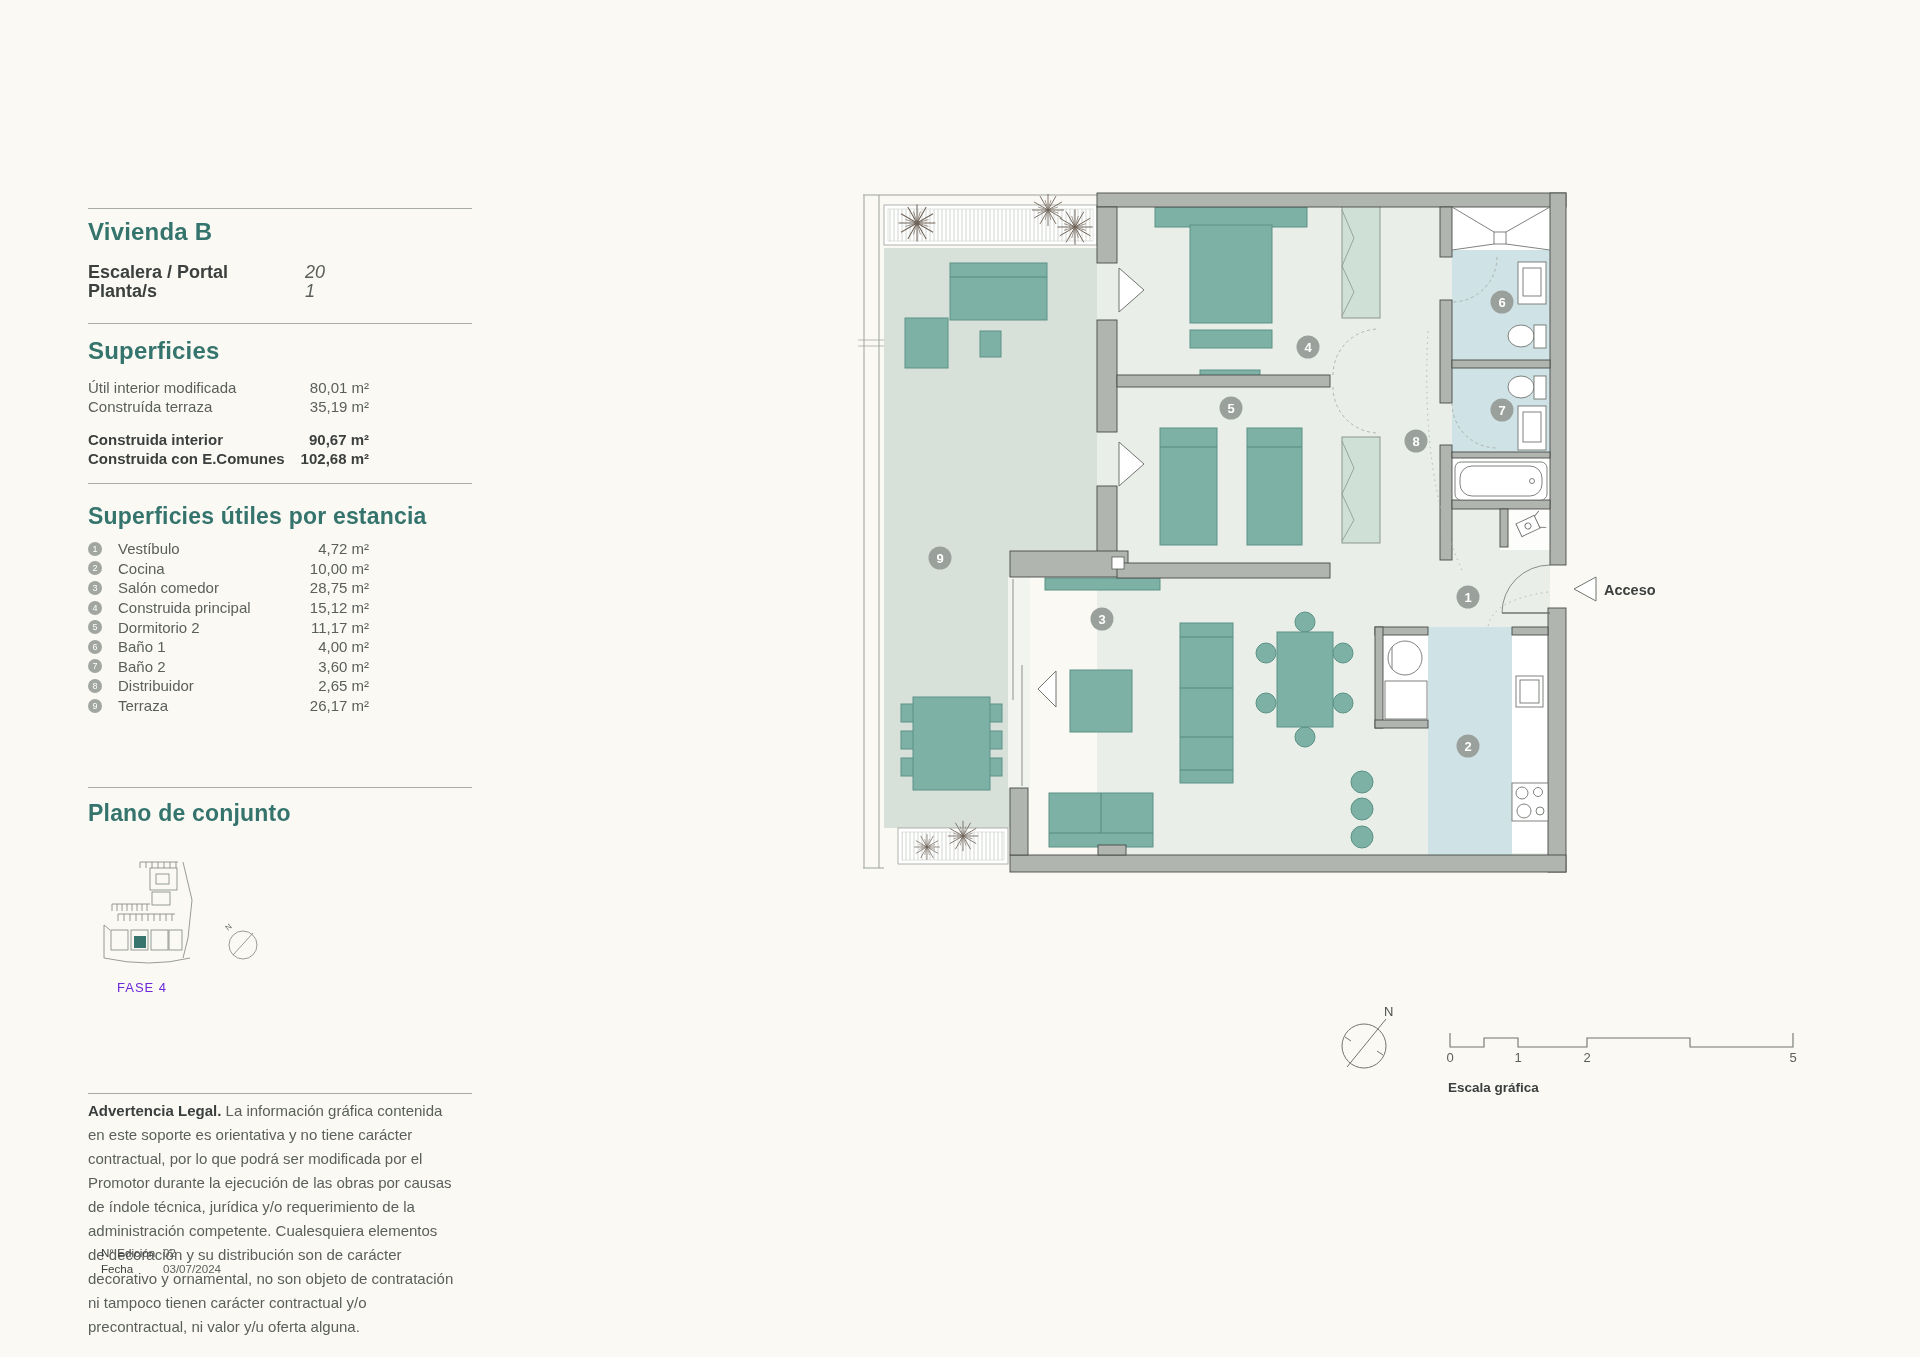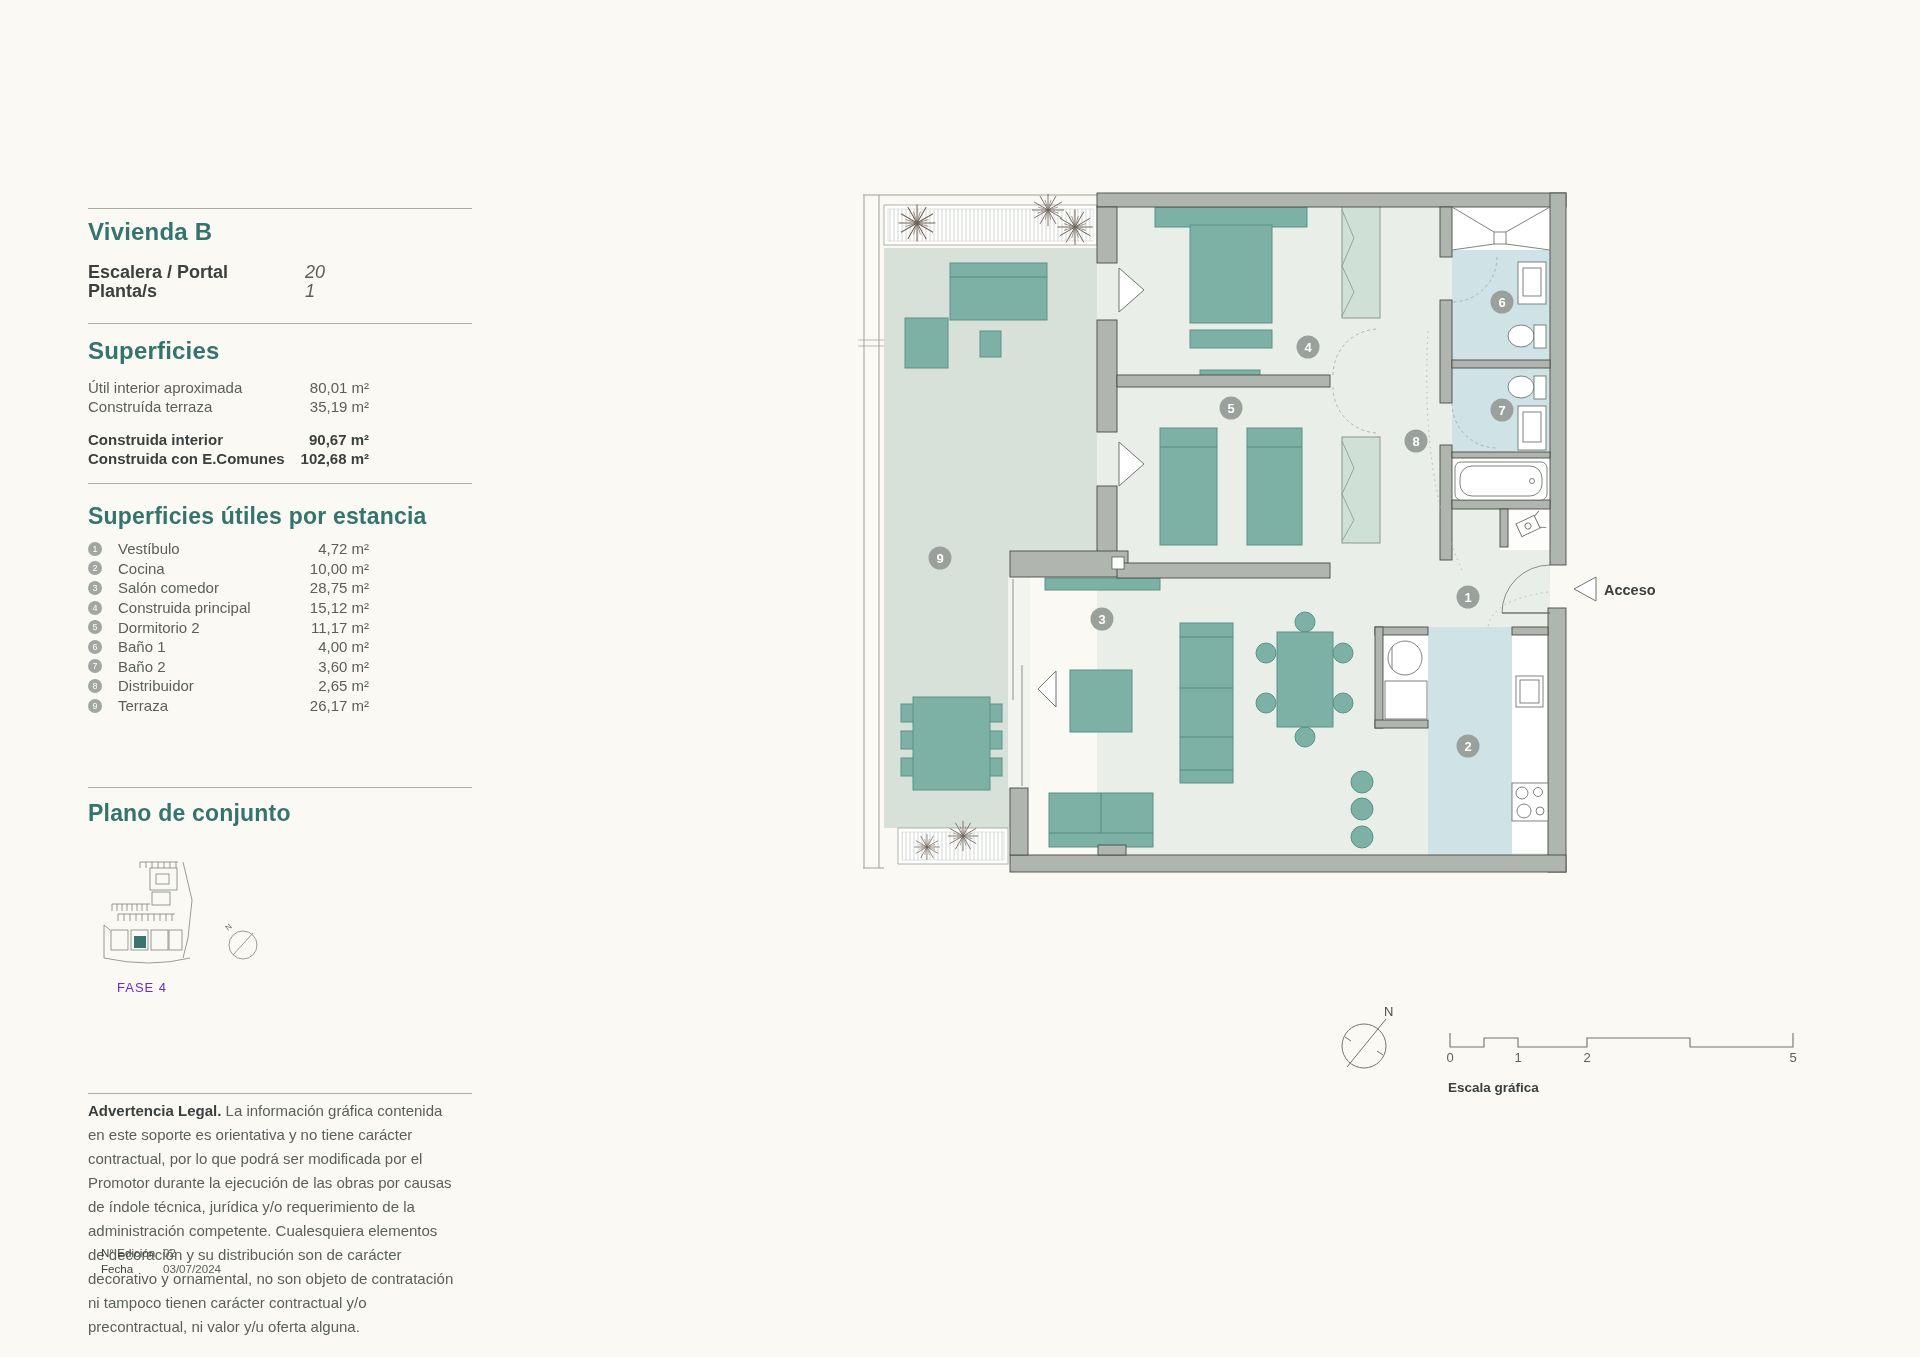--- a/index.html
+++ b/index.html
@@ -52,21 +52,21 @@
     <span class="val">1</span>
   </div>
 </div>
 
 <div class="rule" style="top:323px"></div>
 
 <h2 class="sec t27" style="top:337px">Superficies</h2>
 
 <div class="sup" style="top:378px">
   <div class="row">
-      <span>Útil interior aproximada</span>
+      <span>Útil interior modificada</span>
       <span>80,01 m²</span>
     </div>
   <div class="row">
       <span>Construída terraza</span>
       <span>35,19 m²</span>
     </div>
 </div>
 
 <div class="sup bold" style="top:430px">
   <div class="row">

